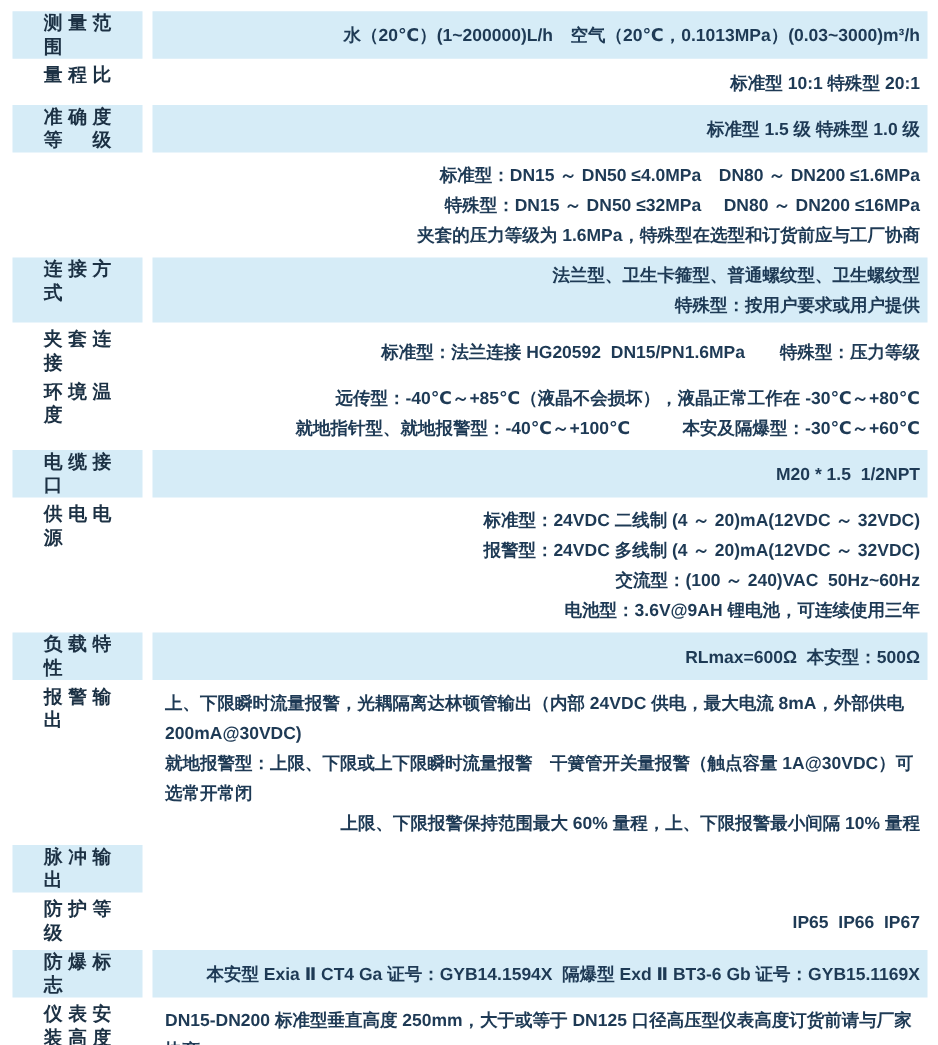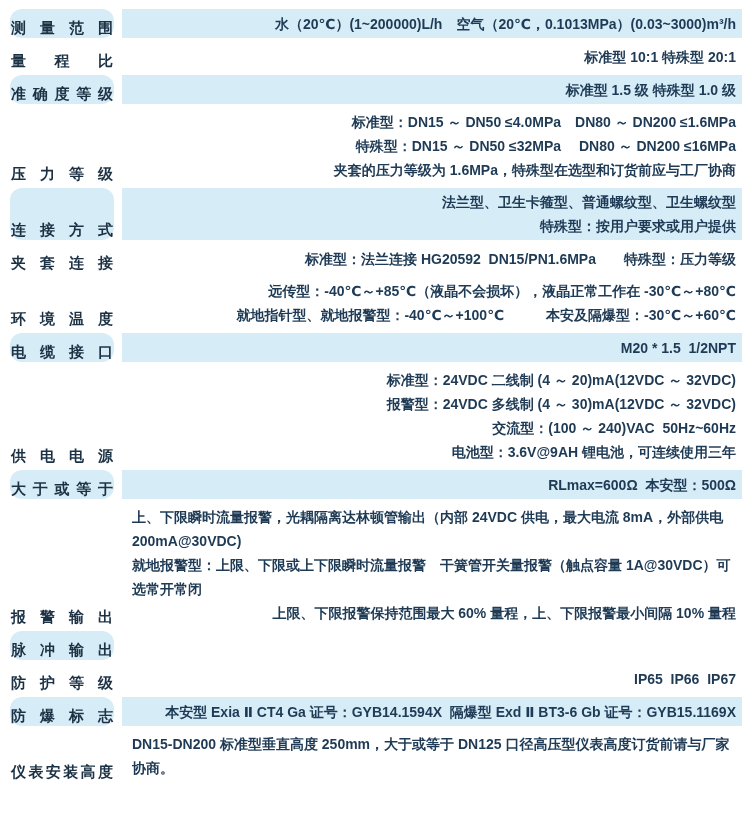--- a/index.html
+++ b/index.html
@@ -25,24 +25,23 @@
   .cell {
     background: transparent;
   }
   .row.blue .cell {
     background: #d6ecf7;
   }
   .label-cell {
     width: 104px;
     flex: 0 0 104px;
     box-sizing: border-box;
-    padding: 0 1px;
-    display: flex;
-    align-items: flex-end;
-    border-radius: 12px;
+    padding: 0 25px;
+    display: flex;
+    align-items: flex-start;
   }
   .label-cell span {
     display: block;
     width: 100%;
     text-align: justify;
     text-align-last: justify;
     font-size: 15px;
     font-weight: bold;
     color: #1c3144;
     letter-spacing: 0;
@@ -96,23 +95,20 @@
   <div class="row blue single">
     <div class="cell label-cell">
         <span>准确度等级</span>
       </div>
     <div class="cell content-cell">
       <div class="line">标准型 1.5 级 特殊型 1.0 级</div>
     </div>
   </div>
 
   <div class="row">
-    <div class="cell label-cell">
-        <span>压力等级</span>
-      </div>
     <div class="cell content-cell">
       <div class="line">标准型：DN15 ～ DN50 ≤4.0MPa　DN80 ～ DN200 ≤1.6MPa</div>
       <div class="line">特殊型：DN15 ～ DN50 ≤32MPa　 DN80 ～ DN200 ≤16MPa</div>
       <div class="line">夹套的压力等级为 1.6MPa，特殊型在选型和订货前应与工厂协商</div>
     </div>
   </div>
 
   <div class="row blue">
     <div class="cell label-cell">
         <span>连接方式</span>
@@ -151,29 +147,29 @@
       <div class="line">M20 * 1.5  1/2NPT</div>
     </div>
   </div>
 
   <div class="row">
     <div class="cell label-cell">
         <span>供电电源</span>
       </div>
     <div class="cell content-cell">
       <div class="line">标准型：24VDC 二线制 (4 ～ 20)mA(12VDC ～ 32VDC)</div>
-      <div class="line">报警型：24VDC 多线制 (4 ～ 30)mA(12VDC ～ 32VDC)</div>
+      <div class="line">报警型：24VDC 多线制 (4 ～ 20)mA(12VDC ～ 32VDC)</div>
       <div class="line">交流型：(100 ～ 240)VAC  50Hz~60Hz</div>
       <div class="line">电池型：3.6V@9AH 锂电池，可连续使用三年</div>
     </div>
   </div>
 
   <div class="row blue single">
     <div class="cell label-cell">
-        <span>大于或等于</span>
+        <span>负载特性</span>
       </div>
     <div class="cell content-cell">
       <div class="line">RLmax=600Ω  本安型：500Ω</div>
     </div>
   </div>
 
   <div class="row">
     <div class="cell label-cell">
         <span>报警输出</span>
       </div>

